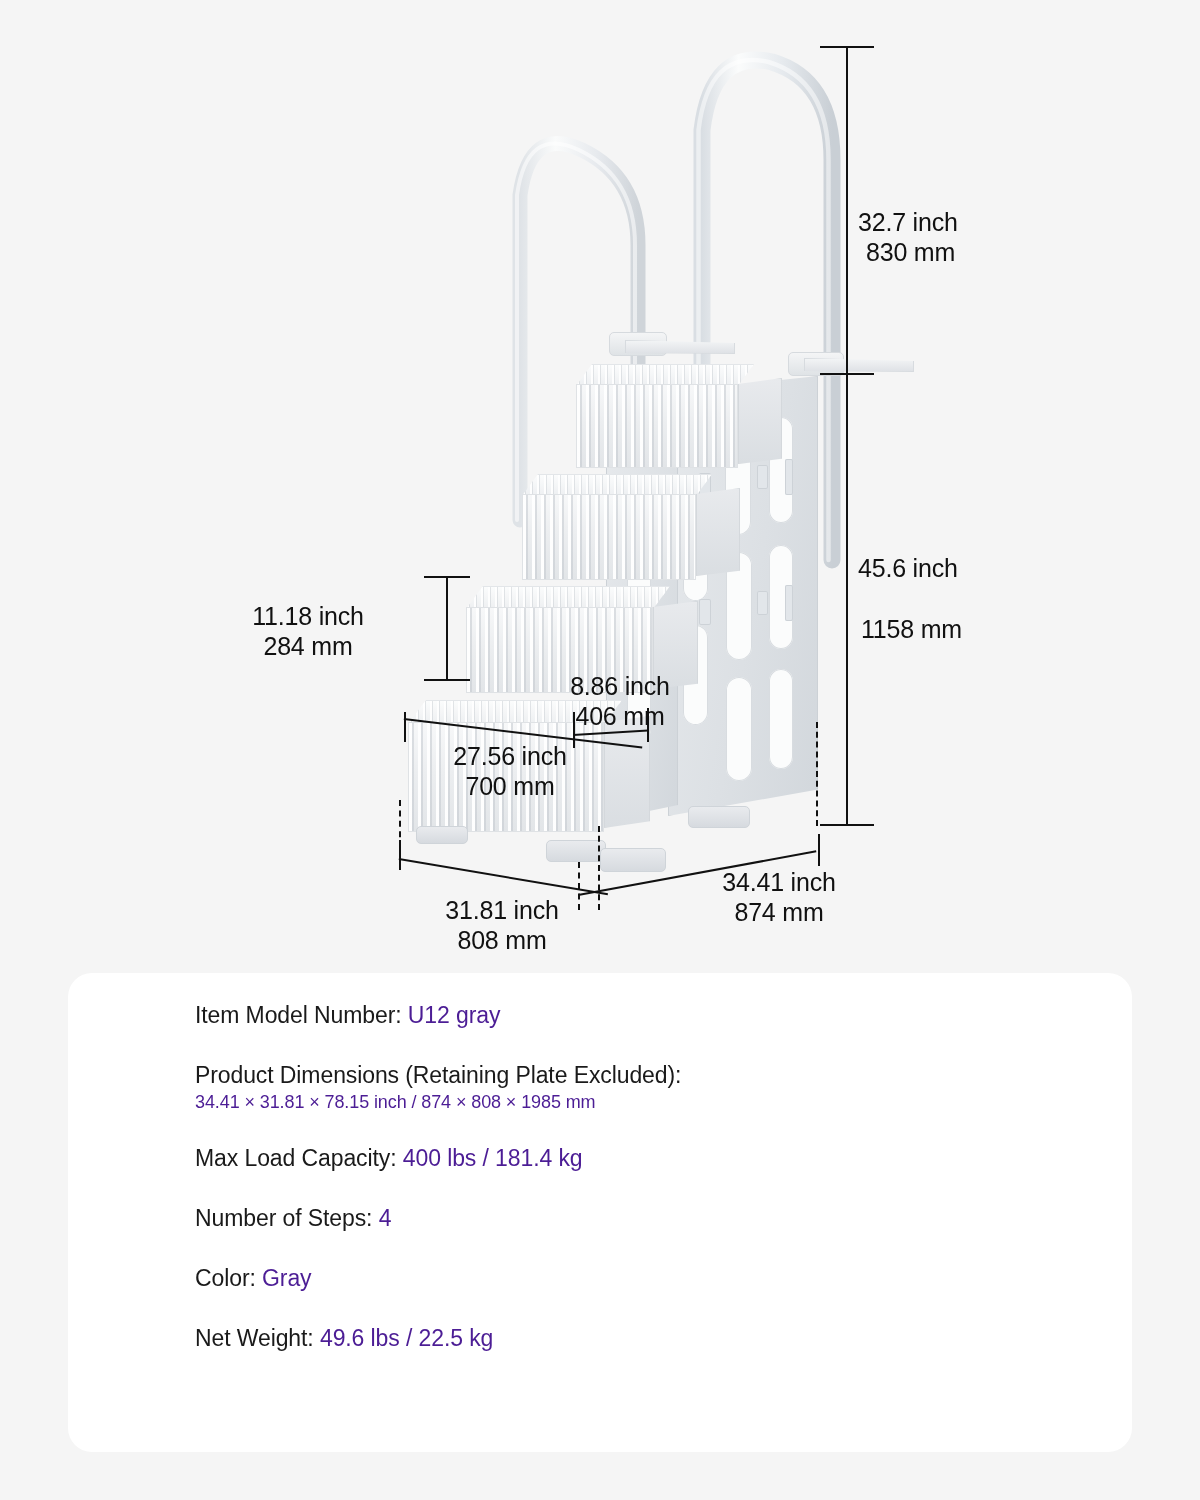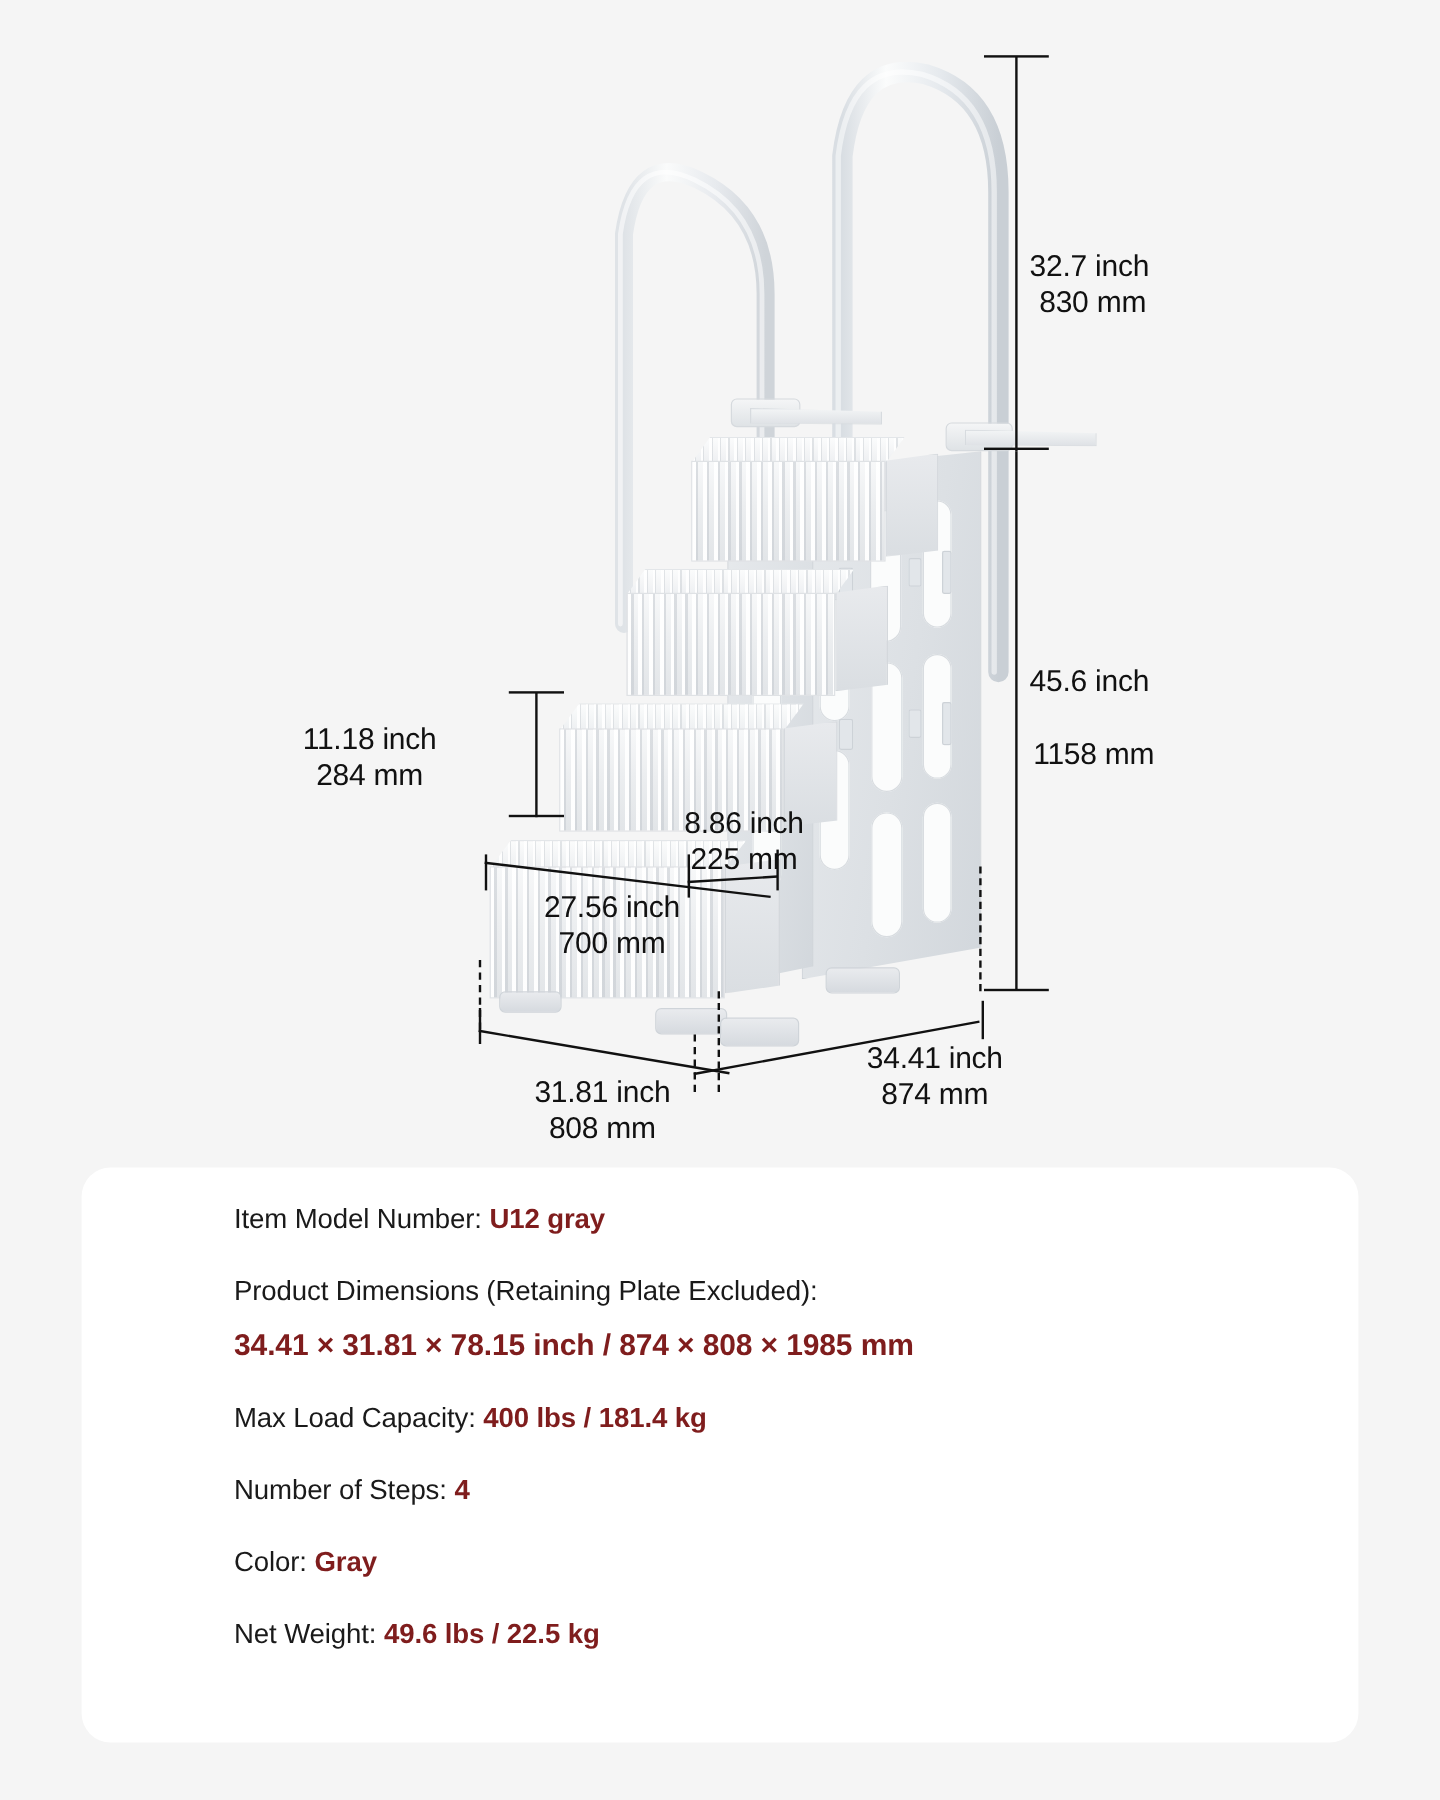--- a/index.html
+++ b/index.html
@@ -128,24 +128,24 @@
   .spec-row{
     font-size:23px;
     color:#1a1a1a;
     font-weight:400;
     line-height:1.3;
     margin-bottom:30px;
     letter-spacing:-0.1px;
   }
   .spec-row:last-child{margin-bottom:0;}
   .spec-val{
-    color:#7f1d1d;
-    font-weight:bold;
-  }
-  .spec-val.block{display:block;margin-top:14px;font-size:25px;}
+    color:#4c1d95;
+    font-weight:normal;
+  }
+  .spec-val.block{display:block;margin-top:0;font-size:18px;}
 </style>
 </head>
 <body>
 
 <div id="diagram-stage">
 
   <div id="product">
 
     <div class="rail" style="left:0px;top:0px;">
       <svg width="300" height="520" viewBox="0 0 300 520">
@@ -267,21 +267,21 @@
   <div class="dim-label ta-r" style="left:186px;top:602px;width:244px;">
     <span>11.18 inch</span>
     <span class="l2">284 mm</span>
   </div>
 
   <div class="vline" style="left:573px;top:712px;height:36px;"></div>
   <div class="vline" style="left:647px;top:708px;height:34px;"></div>
   <div class="diag" style="left:573px;top:734px;width:75px;transform:rotate(-3.5deg);"></div>
   <div class="dim-label ta-c" style="left:515px;top:672px;width:210px;">
     <span>8.86 inch</span>
-    <span class="l2">225 mm</span>
+    <span class="l2">406 mm</span>
   </div>
 
   <div class="diag" style="left:404px;top:718px;width:240px;transform:rotate(6.8deg);"></div>
   <div class="vline" style="left:404px;top:712px;height:30px;"></div>
   <div class="dim-label ta-c" style="left:385px;top:742px;width:250px;">
     <span>27.56 inch</span>
     <span class="l2">700 mm</span>
   </div>
 
   <div class="dash-v" style="left:399px;top:800px;height:58px;"></div>

